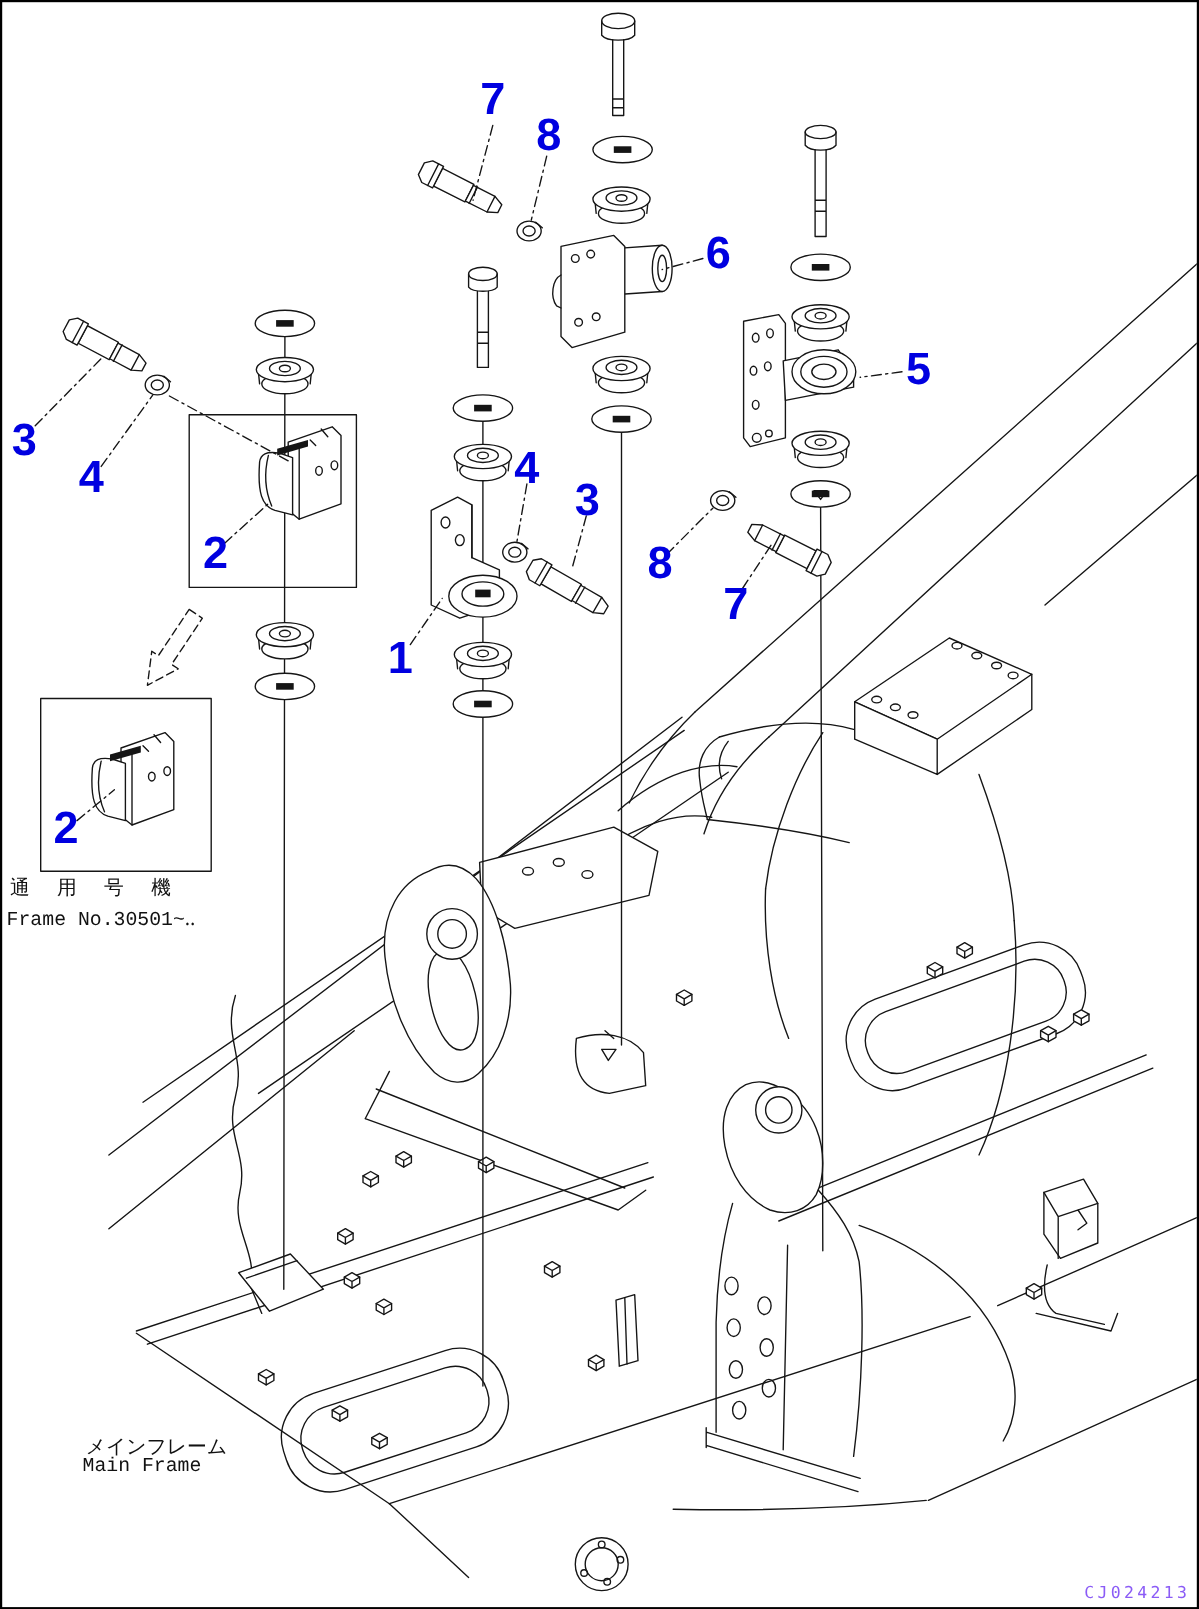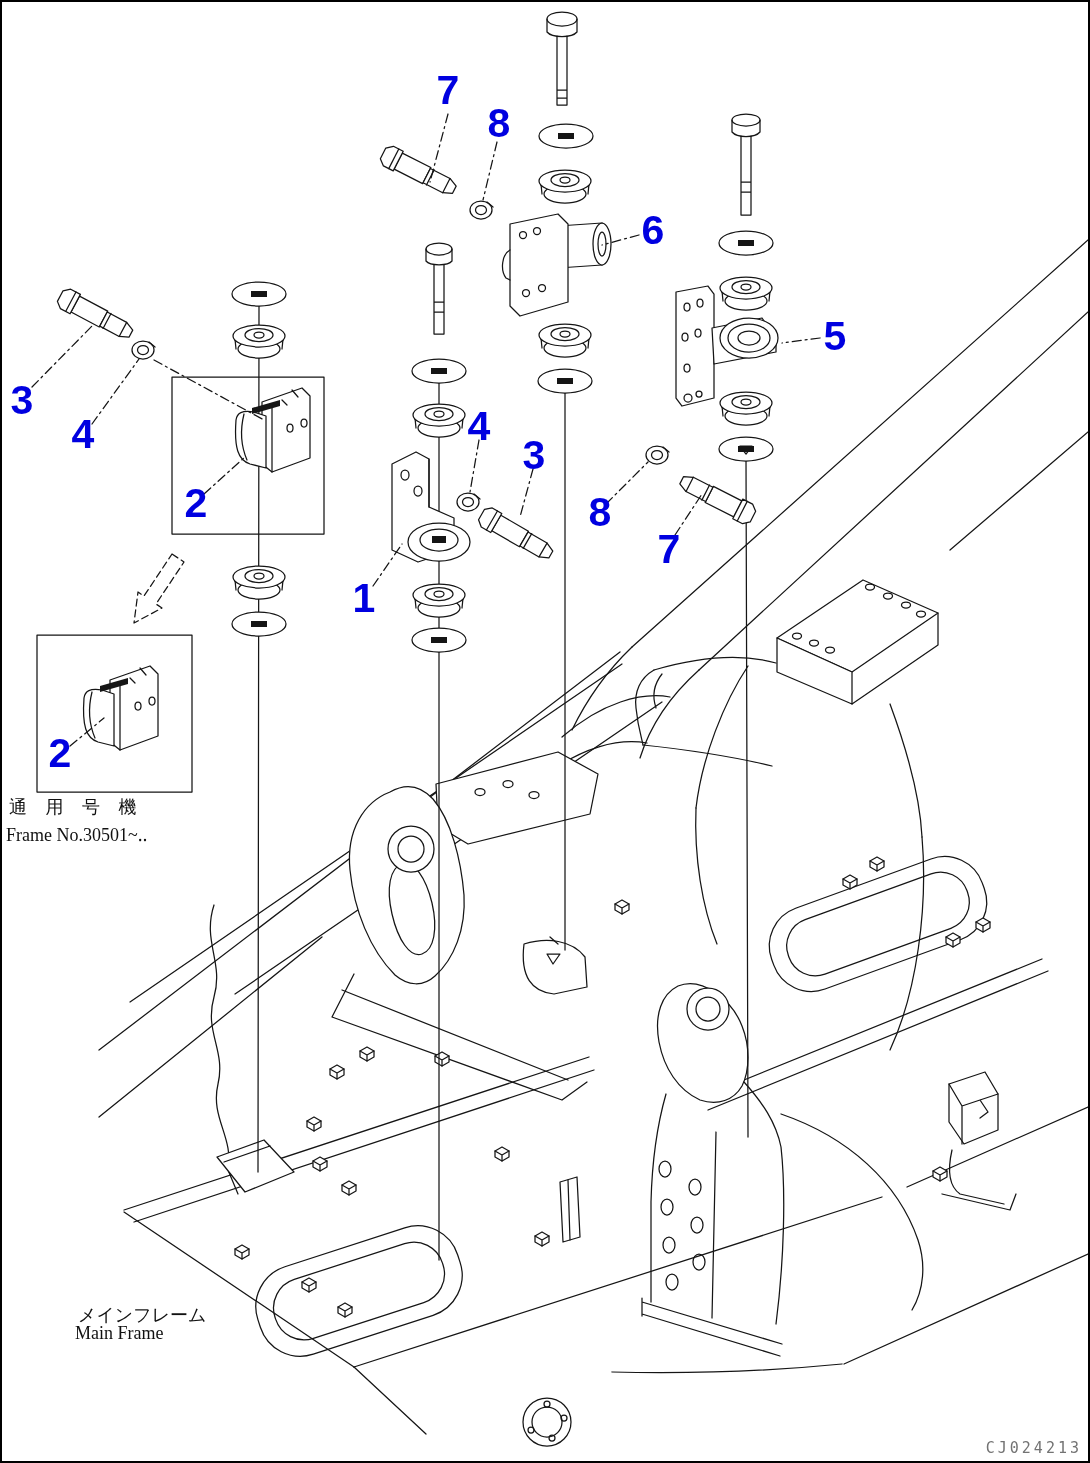--- a/index.html
+++ b/index.html
@@ -9,22 +9,22 @@
   svg{position:absolute;left:0;top:0;}
   svg *{stroke:#151515;fill:none;stroke-width:1.25;stroke-linecap:round;stroke-linejoin:round;}
   .wf{fill:#ffffff;}
   .dk{fill:#151515;stroke:none;}
   .ld{stroke-dasharray:9 4 2 4;}
   .dash{stroke-dasharray:7 4;}
   .callout{position:absolute;transform:translate(-50%,-50%);
         color:var(--callout,#0000e0);font-family:"Liberation Sans","DejaVu Sans",sans-serif;
         font-weight:bold;font-size:41px;line-height:1;letter-spacing:0;}
   .jtxt{position:absolute;color:#111;font-size:18px;white-space:pre;
-        font-family:Liberation Serif, serif;}
-  .code{position:absolute;right:6px;bottom:4px;font-size:15px;letter-spacing:3px;color:#737373;}
+        font-family:Liberation Mono, monospace;}
+  .code{position:absolute;right:6px;bottom:4px;font-size:15px;letter-spacing:3px;color:#8b5cf6;}
 </style>
 </head>
 <body>
 
 <div id="page">
 
 <svg width="1090" height="1463" viewBox="0 0 1090 1463">
   <defs>
     <g id="washer">
           <ellipse class="wf" rx="27" ry="12"></ellipse>

